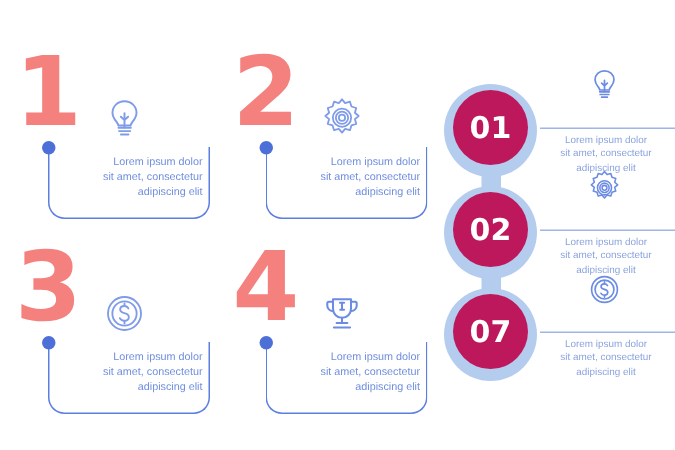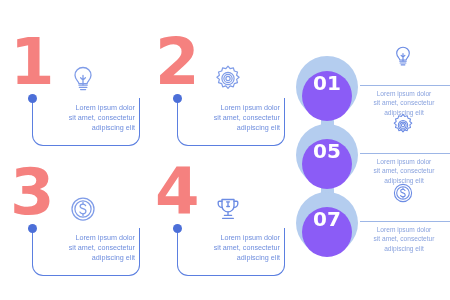--- a/index.html
+++ b/index.html
@@ -123,27 +123,27 @@
     left: 0;
     top: 0;
     width: 62px;
     height: 62px;
     border-radius: 50%;
     background: #b4cdef;
   }
   .ring .inner {
     position: absolute;
     left: 6px;
-    top: 15px;
+    top: 4px;
     width: 50px;
     height: 50px;
     border-radius: 50%;
-    background: #8b5cf6;
+    background: #be185d;
     display: flex;
-    align-items: flex-start;
+    align-items: center;
     justify-content: center;
   }
   .ring .inner span {
     font-family: "DejaVu Sans", sans-serif;
     font-size: 20px;
     font-weight: 700;
     color: #ffffff;
     letter-spacing: 0px;
   }
 
@@ -286,21 +286,21 @@
         <div class="tl-rule"></div>
         <div class="tl-text">Lorem ipsum dolor
 sit amet, consectetur
 adipiscing elit</div>
       </div>
     </div>
 
     <div class="tl-step s2">
       <div class="ring">
         <div class="inner">
-          <span>05</span>
+          <span>02</span>
         </div>
       </div>
       <div class="tl-right">
         <div class="tl-icon">
           <svg viewBox="0 0 26 26" width="26" height="26" fill="none" stroke="#6c8ce4" stroke-width="1.05" stroke-linecap="round" stroke-linejoin="round">
             <path d="M13 2.4l1.7 2 2.5-.7.8 2.5 2.5.8-.7 2.5 2 1.7-2 1.7.7 2.5-2.5.8-.8 2.5-2.5-.7-1.7 2-1.7-2-2.5.7-.8-2.5-2.5-.8.7-2.5-2-1.7 2-1.7-.7-2.5 2.5-.8.8-2.5 2.5.7z"></path>
             <circle cx="13" cy="13.2" r="4.7"></circle>
             <circle cx="13" cy="13.2" r="3.1"></circle>
             <circle cx="13" cy="13.2" r="1.6"></circle>
           </svg>

